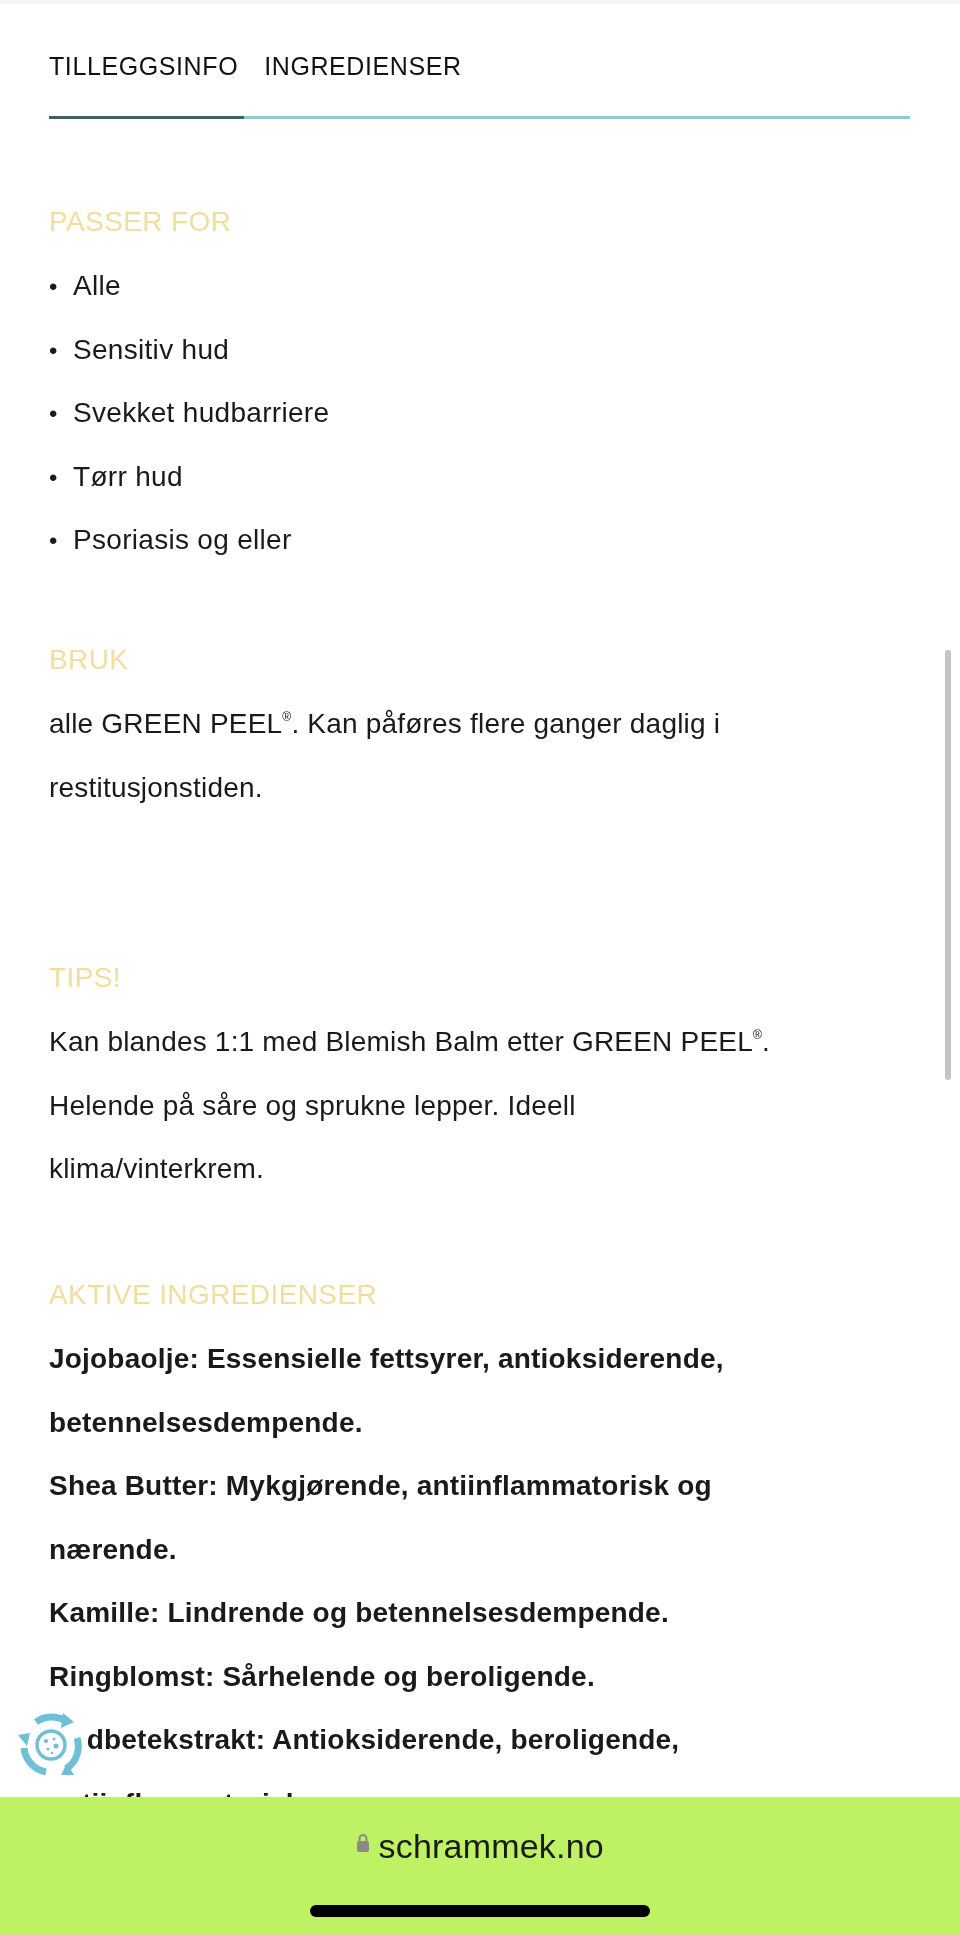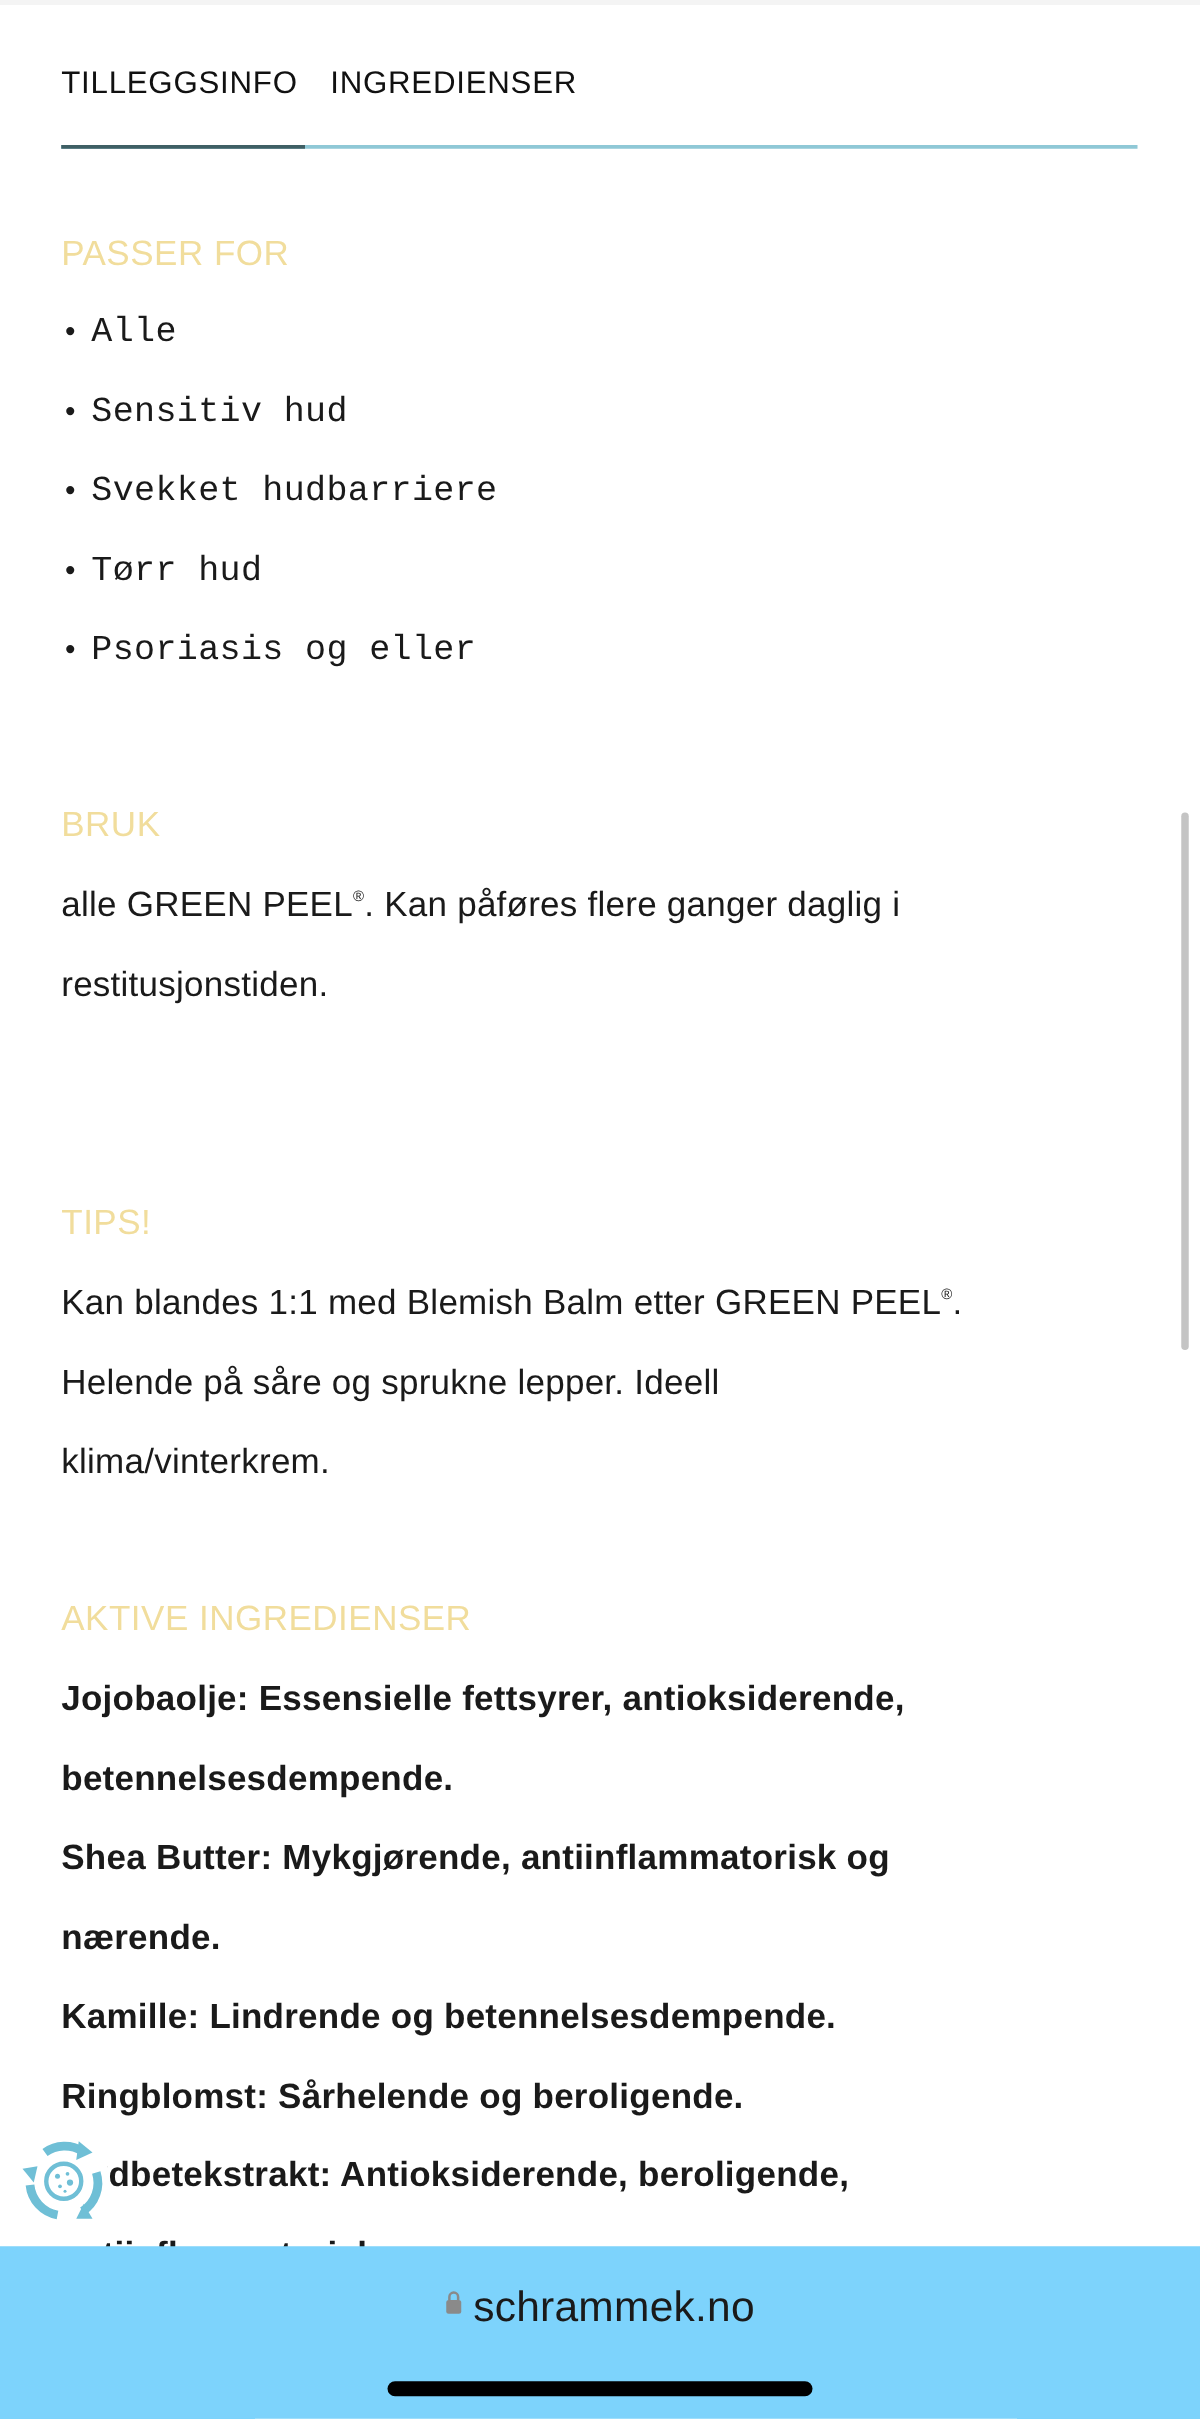--- a/index.html
+++ b/index.html
@@ -131,21 +131,21 @@
     }
     .float-widget svg { display: block; }
 
     
     .browser-bar {
       position: absolute;
       left: 0;
       top: 1797px;
       width: 960px;
       height: 138px;
-      background: #7dd3fc;
+      background: #bef264;
     }
     .url-pill {
       position: absolute;
       left: 0;
       width: 960px;
       top: 30px;
       text-align: center;
       cursor: pointer;
     }
     .url-text {
@@ -179,23 +179,23 @@
 <div class="tabs">
   <div class="tab">TILLEGGSINFO</div>
   <div class="tab">INGREDIENSER</div>
 </div>
 <div class="tab-track">
   <div class="tab-active-indicator"></div>
 </div>
 
 <div class="content">
 
-  <div class="section" style="top:186px;">
+  <div class="section" style="top:205px;">
     <h3 class="section-heading">PASSER FOR</h3>
-    <ul class="list" style="margin-top:15px;font-family:Liberation Mono, monospace;">
+    <ul class="list" style="margin-top:15px;">
       <li>Alle</li>
       <li>Sensitiv hud</li>
       <li>Svekket hudbarriere</li>
       <li>Tørr hud</li>
       <li>Psoriasis og eller</li>
     </ul>
   </div>
 
   <div class="section" style="top:643px;">
     <h3 class="section-heading">BRUK</h3>

